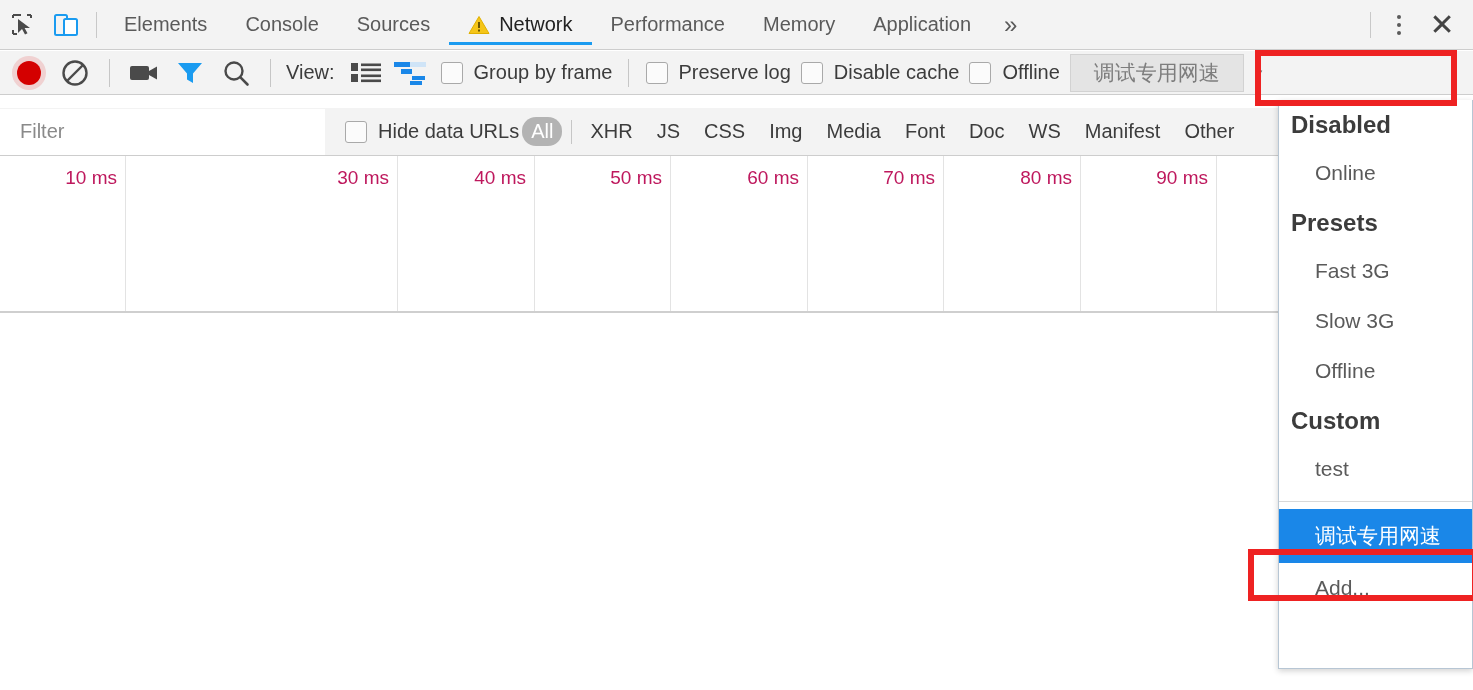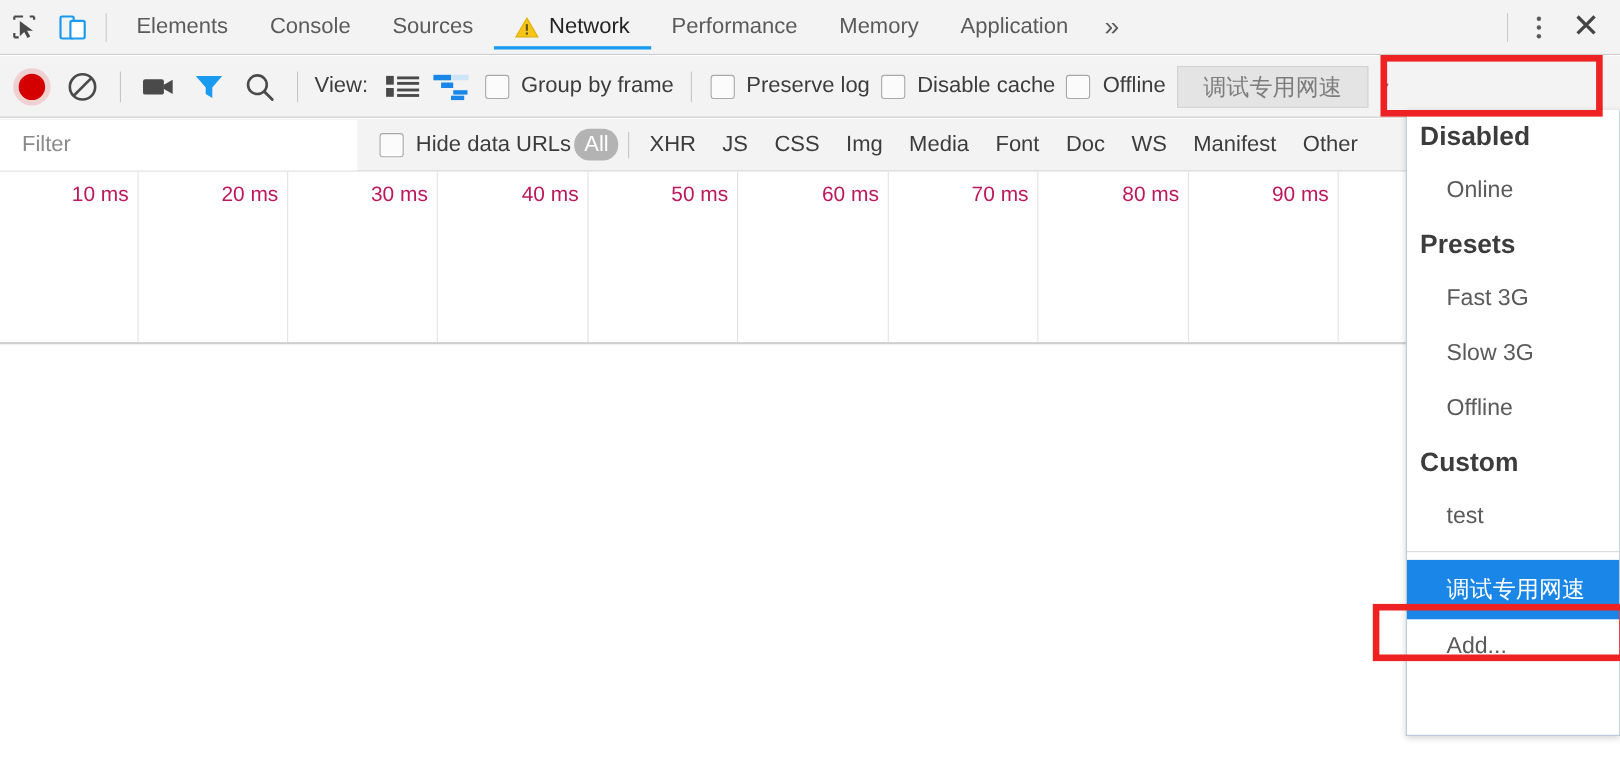--- a/index.html
+++ b/index.html
@@ -94,21 +94,21 @@
   .closex {
     width: 46px; height: 44px;
     display: flex; align-items: center; justify-content: center;
     font-size: 30px; color: #444; line-height: 1;
   }
 
   
   .ctrlbar {
     position: absolute;
     left: 0; top: 51px;
-    width: 1473px; height: 56px;
+    width: 1473px; height: 44px;
     background: #f3f3f3;
     border-bottom: 1px solid #cdcdcd;
     display: flex;
     align-items: center;
     box-sizing: border-box;
     padding-left: 6px;
   }
   .cb-btn {
     width: 46px; height: 46px;
     display: flex; align-items: center; justify-content: center;
@@ -468,23 +468,20 @@
     <div class="ftype">Doc</div>
     <div class="ftype">WS</div>
     <div class="ftype">Manifest</div>
     <div class="ftype">Other</div>
   </div>
 
   <div class="overview">
     <div class="tickcol" style="left:0px;width:126px;">
       <div class="ticklabel" style="right:8px;">10 ms</div>
     </div>
-    <div class="tickcol" style="left:126px;width:136px;">
-      <div class="ticklabel" style="right:8px;">20 ms</div>
-    </div>
     <div class="tickcol" style="left:262px;width:136px;">
       <div class="ticklabel" style="right:8px;">30 ms</div>
     </div>
     <div class="tickcol" style="left:398px;width:137px;">
       <div class="ticklabel" style="right:8px;">40 ms</div>
     </div>
     <div class="tickcol" style="left:535px;width:136px;">
       <div class="ticklabel" style="right:8px;">50 ms</div>
     </div>
     <div class="tickcol" style="left:671px;width:137px;">

